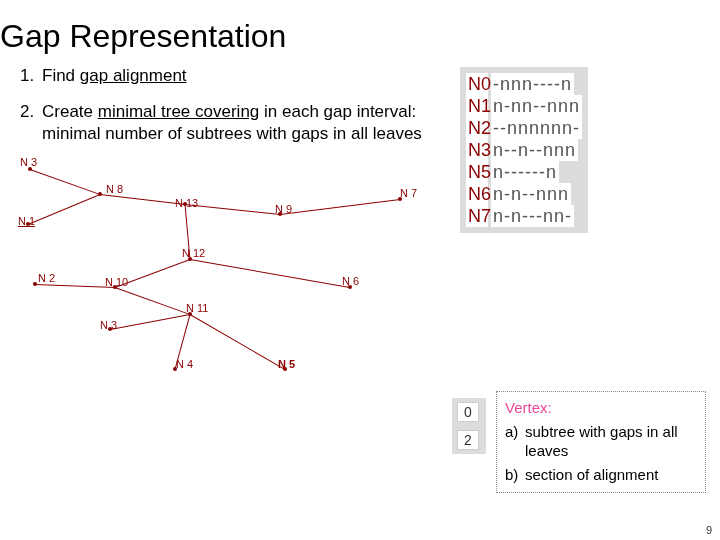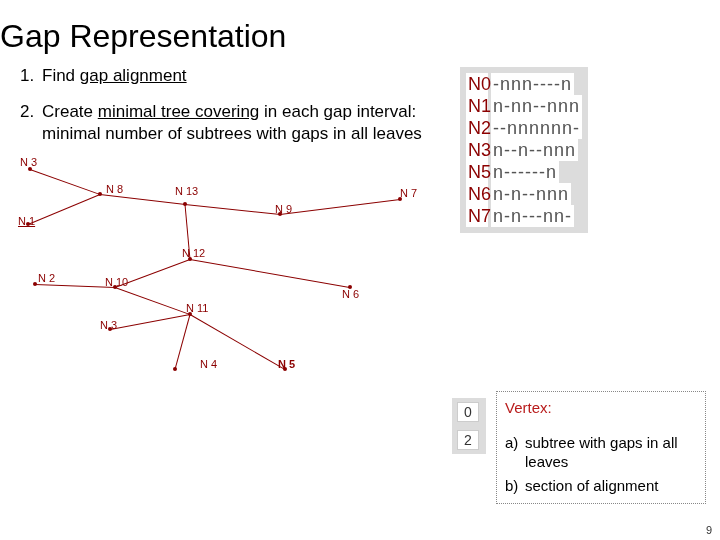--- a/index.html
+++ b/index.html
@@ -114,21 +114,21 @@
   .vertex-box {
     position: absolute;
     left: 496px;
     top: 391px;
     width: 210px;
     border: 1px dotted #888;
     padding: 6px 8px 8px;
     font-size: 15px;
     line-height: 1.3;
   }
-  .vertex-box .vtitle { color: #b91c1c; margin-bottom: 15px; }
+  .vertex-box .vtitle { color: #ec4899; margin-bottom: 4px; }
   .vertex-box .vitem { display: flex; margin-top: 4px; }
   .vertex-box .vlet { width: 20px; flex-shrink: 0; }
   .pagenum {
     position: absolute;
     right: 8px;
     bottom: 4px;
     font-size: 11px;
     color: #333;
   }
 </style>
@@ -168,39 +168,39 @@
         <div class="edge" style="left: 170px; top: 155px; width: 81.3941px; transform: rotate(169.38deg);"></div>
         <div class="edge" style="left: 170px; top: 155px; width: 57.0088px; transform: rotate(105.255deg);"></div>
         <div class="edge" style="left: 170px; top: 155px; width: 109.772px; transform: rotate(30.0686deg);"></div>
         <div class="node" style="left: 10px; top: 10px;"></div>
         <div class="nlabel" style="left: 0px; top: -3px;">N 3</div>
         <div class="node" style="left: 8px; top: 65px;"></div>
         <div class="nlabel" style="left: -2px; top: 56px; text-decoration: underline;">N 1</div>
         <div class="node" style="left: 80px; top: 35px;"></div>
         <div class="nlabel" style="left: 86px; top: 24px;">N 8</div>
         <div class="node" style="left: 165px; top: 45px;"></div>
-        <div class="nlabel" style="left: 155px; top: 26px;">N 13</div>
+        <div class="nlabel" style="left: 155px; top: 38px;">N 13</div>
         <div class="node" style="left: 260px; top: 55px;"></div>
         <div class="nlabel" style="left: 255px; top: 44px;">N 9</div>
         <div class="node" style="left: 380px; top: 40px;"></div>
         <div class="nlabel" style="left: 380px; top: 28px;">N 7</div>
         <div class="node" style="left: 170px; top: 100px;"></div>
         <div class="nlabel" style="left: 162px; top: 88px;">N 12</div>
         <div class="node" style="left: 15px; top: 125px;"></div>
         <div class="nlabel" style="left: 18px; top: 113px;">N 2</div>
         <div class="node" style="left: 95px; top: 128px;"></div>
         <div class="nlabel" style="left: 85px; top: 117px;">N 10</div>
         <div class="node" style="left: 330px; top: 128px;"></div>
-        <div class="nlabel" style="left: 322px; top: 129px;">N 6</div>
+        <div class="nlabel" style="left: 322px; top: 116px;">N 6</div>
         <div class="node" style="left: 170px; top: 155px;"></div>
         <div class="nlabel" style="left: 166px; top: 143px;">N 11</div>
         <div class="node" style="left: 90px; top: 170px;"></div>
         <div class="nlabel" style="left: 80px; top: 160px;">N 3</div>
         <div class="node" style="left: 155px; top: 210px;"></div>
-        <div class="nlabel" style="left: 148px; top: 199px; padding-left: 32px;">N 4</div>
+        <div class="nlabel" style="left: 156px; top: 199px;">N 4</div>
         <div class="node" style="left: 265px; top: 210px;"></div>
         <div class="nlabel" style="left: 258px; top: 199px; font-weight: bold;">N 5</div>
       </div>
   </div>
 
   <div class="right-col">
     <div class="alignment-block" id="alignment"><div class="align-row">
           <span class="align-name">N0</span>
           <span class="align-seq">-nnn----n</span>
         </div><div class="align-row">

